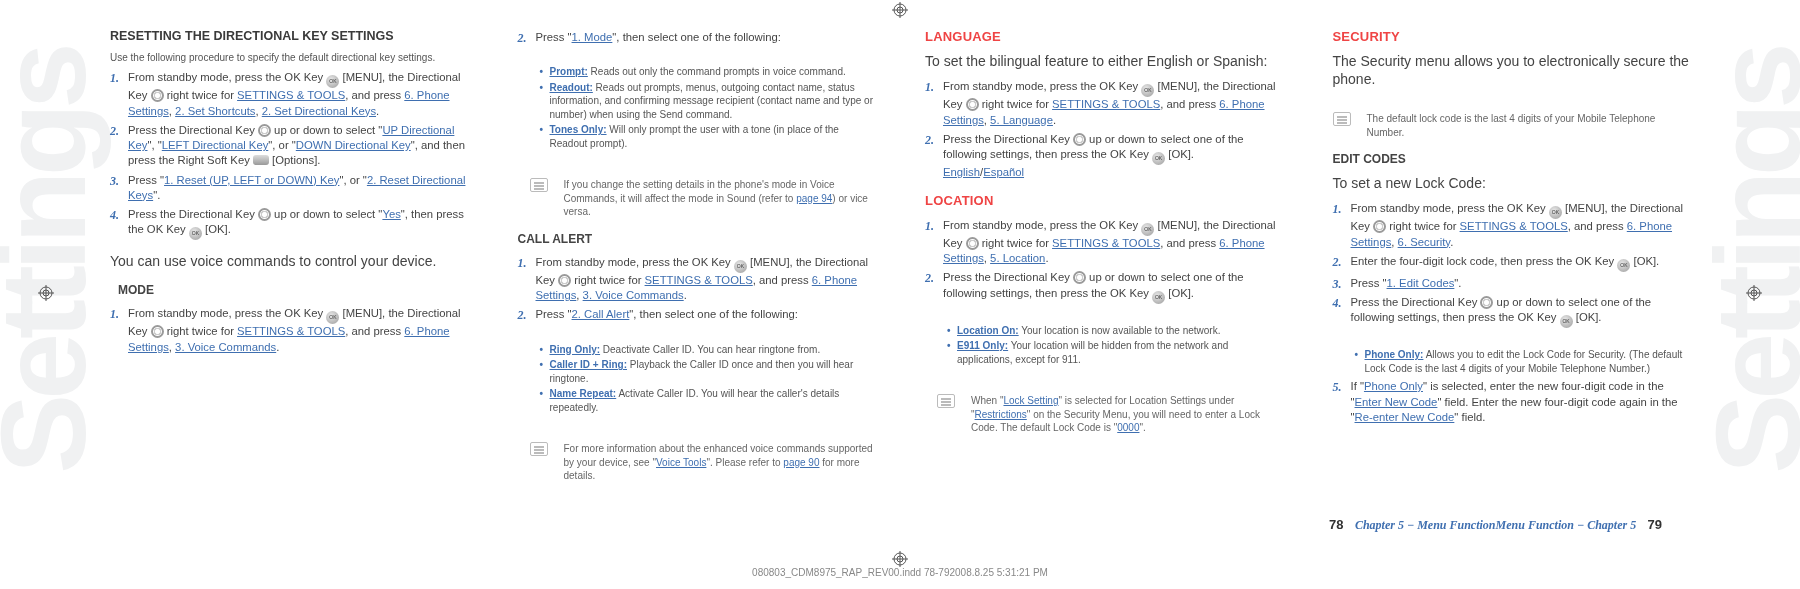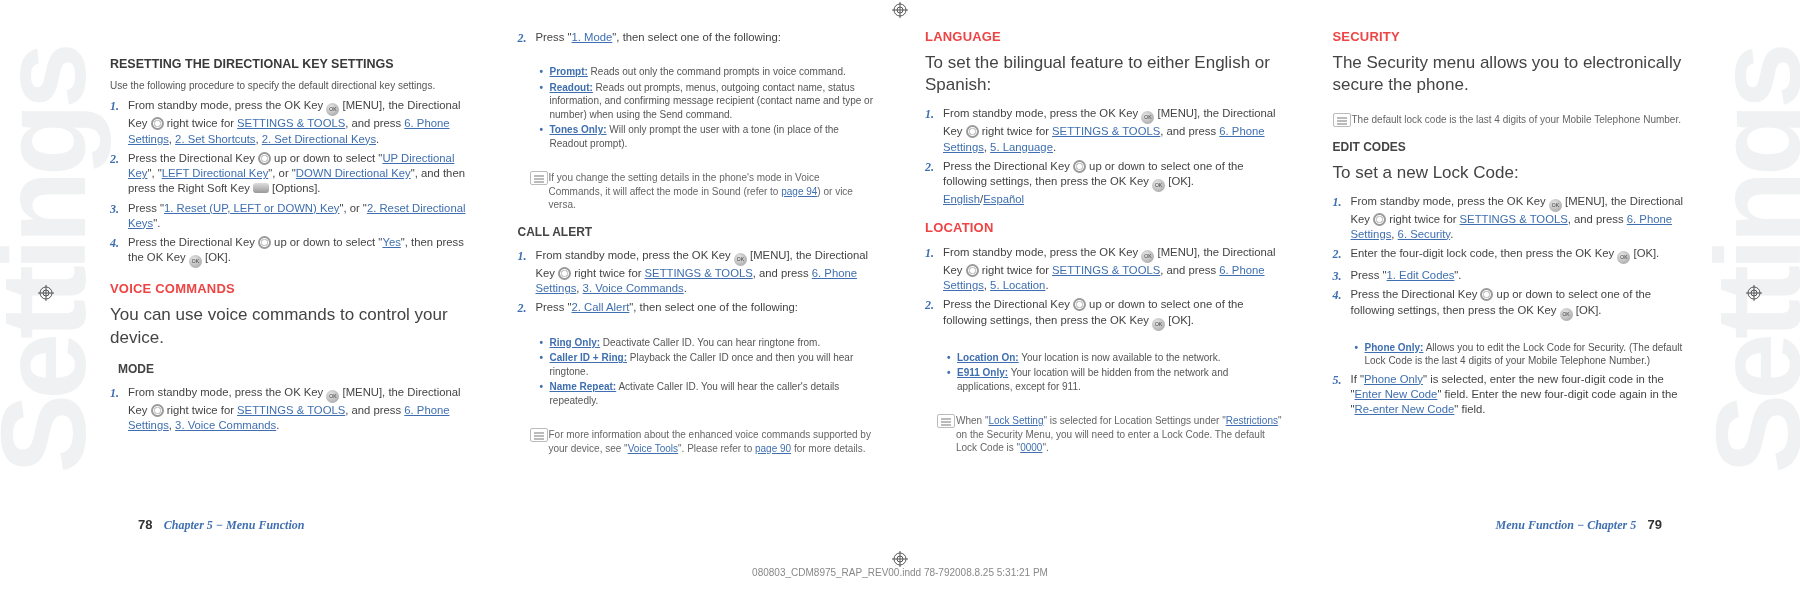--- a/index.html
+++ b/index.html
@@ -57,23 +57,22 @@
     font-weight: 700;
     color: #444;
     margin-top: 4px;
     margin-bottom: 2px;
   }
   .h-heavy {
     font-size: 12.5px;
     font-weight: 700;
     color: #3a3a3a;
     margin-bottom: 2px;
-    margin-top: 28px;
-  }
-  .body { font-size: 17px; color: #444; margin: 0 0 3px 0; }
+  }
+  .body { font-size: 14px; color: #444; margin: 0 0 3px 0; }
   .small { font-size: 10px; color: #555; }
   ol.steps {
     list-style: none;
     padding: 0 0 0 18px;
     margin: 2px 0 4px 0;
     counter-reset: step;
   }
   ol.steps > li {
     counter-increment: step;
     position: relative;
@@ -134,24 +133,24 @@
   }
   .softkey {
     display: inline-block;
     width: 16px; height: 10px;
     border-radius: 3px;
     background: linear-gradient(#ddd,#999);
     vertical-align: -1px;
   }
   .note {
     display: flex;
-    gap: 1px;
+    gap: 16px;
     font-size: 10px;
     color: #666;
-    margin: 9px 0 4px 12px;
+    margin: 16px 0 4px 12px;
     align-items: flex-start;
   }
   .note-icon {
     flex: none;
     width: 18px; height: 14px;
     border: 1px solid #bbb;
     border-radius: 2px;
     position: relative;
   }
   .note-icon::after {
@@ -160,21 +159,21 @@
     left: 3px; right: 3px; top: 3px;
     height: 2px; background: #bbb;
     box-shadow: 0 3px 0 #bbb, 0 6px 0 #bbb;
   }
   .footer-row {
     position: absolute;
     left: 130px;
     right: 130px;
     bottom: 55px;
     display: flex;
-    justify-content: space-between;
+    justify-content: flex-end;
     font-size: 12px;
   }
   .chapter { font-family: Georgia, serif; font-style: italic; color: #3f6fb0; font-weight: 600; }
   .pg { font-weight: 700; color: #333; font-size: 13px; margin: 0 8px; }
   .print-foot {
     position: absolute;
     left: 70px; right: 70px; bottom: 10px;
     display: flex; justify-content: center;
     font-size: 10px; color: #888;
   }
@@ -229,21 +228,20 @@
       <li>
         <span>Press the Directional Key </span><span class="dir"></span><span> up or down to select "</span><span class="blue">UP Directional Key</span><span>", "</span><span class="blue">LEFT Directional Key</span><span>", or "</span><span class="blue">DOWN Directional Key</span><span>", and then press the Right Soft Key </span><span class="softkey"></span><span> [Options].</span>
       </li>
       <li>
         <span>Press "</span><span class="blue">1. Reset (UP, LEFT or DOWN) Key</span><span>", or "</span><span class="blue">2. Reset Directional Keys</span><span>".</span>
       </li>
       <li>
         <span>Press the Directional Key </span><span class="dir"></span><span> up or down to select "</span><span class="blue">Yes</span><span>", then press the OK Key </span><span class="ok">OK</span><span> [OK].</span>
       </li>
     </ol>
-    <div class="h-section">VOICE COMMANDS</div>
     <div class="body">You can use voice commands to control your device.</div>
     <div class="h-sub indent" style="padding-left:8px">MODE</div>
     <ol class="steps">
       <li>
         <span>From standby mode, press the OK Key </span><span class="ok">OK</span><span> [MENU], the Directional Key </span><span class="dir"></span><span> right twice for </span><span class="blue">SETTINGS &amp; TOOLS</span><span>, and press </span><span class="blue">6. Phone Settings</span><span>, </span><span class="blue">3. Voice Commands</span><span>.</span>
       </li>
     </ol>
   </div>
 
   <div class="col">

